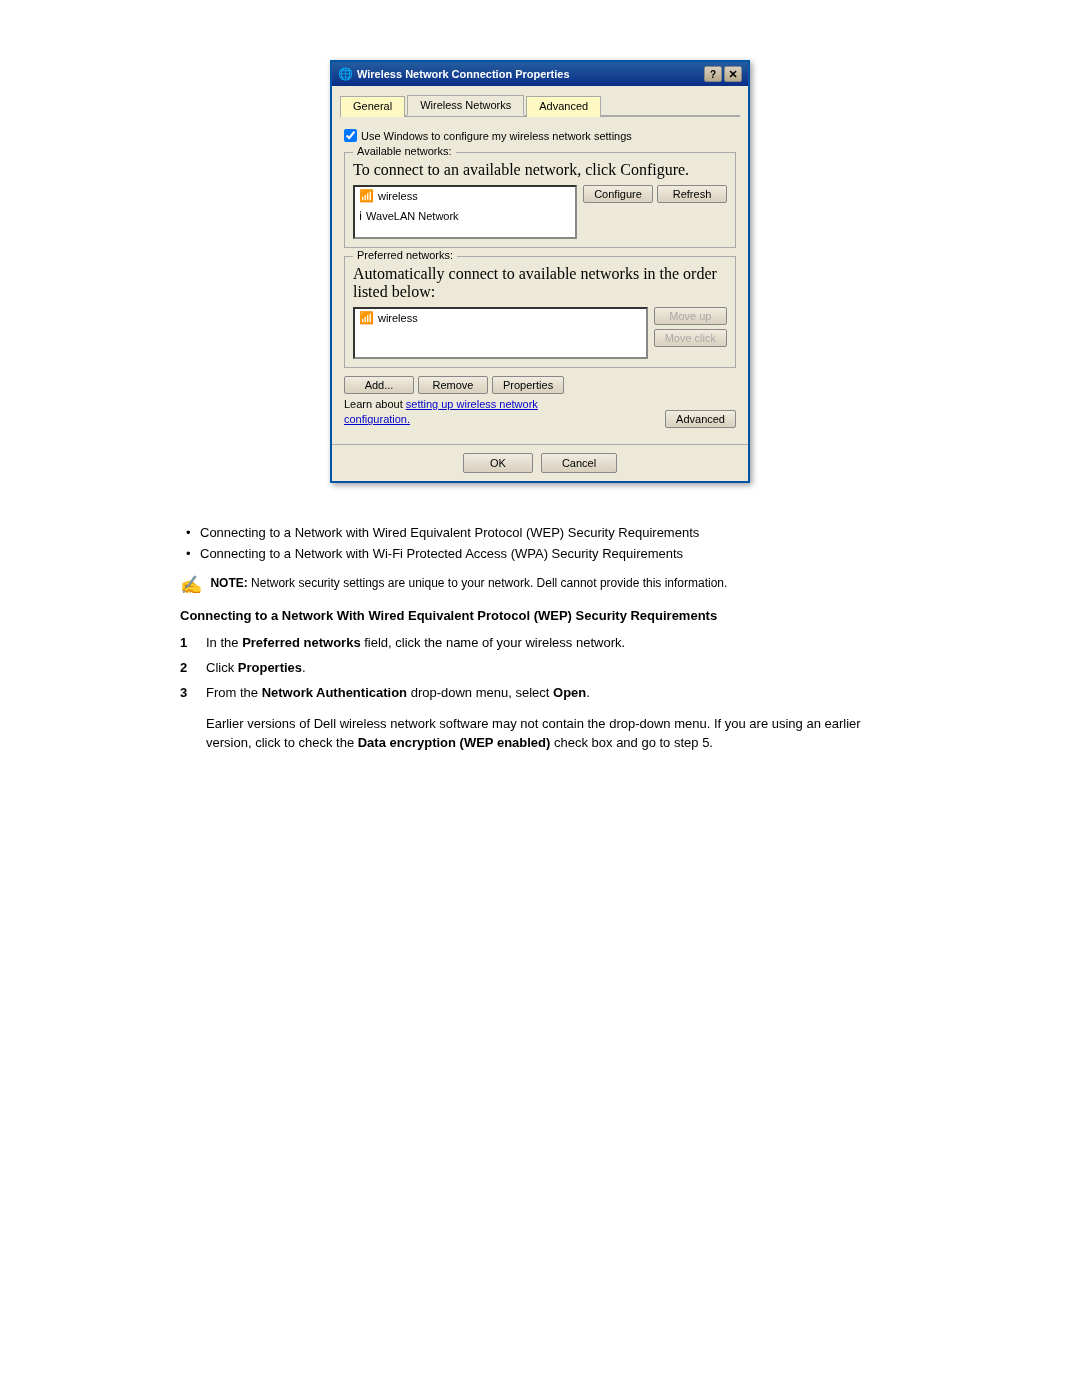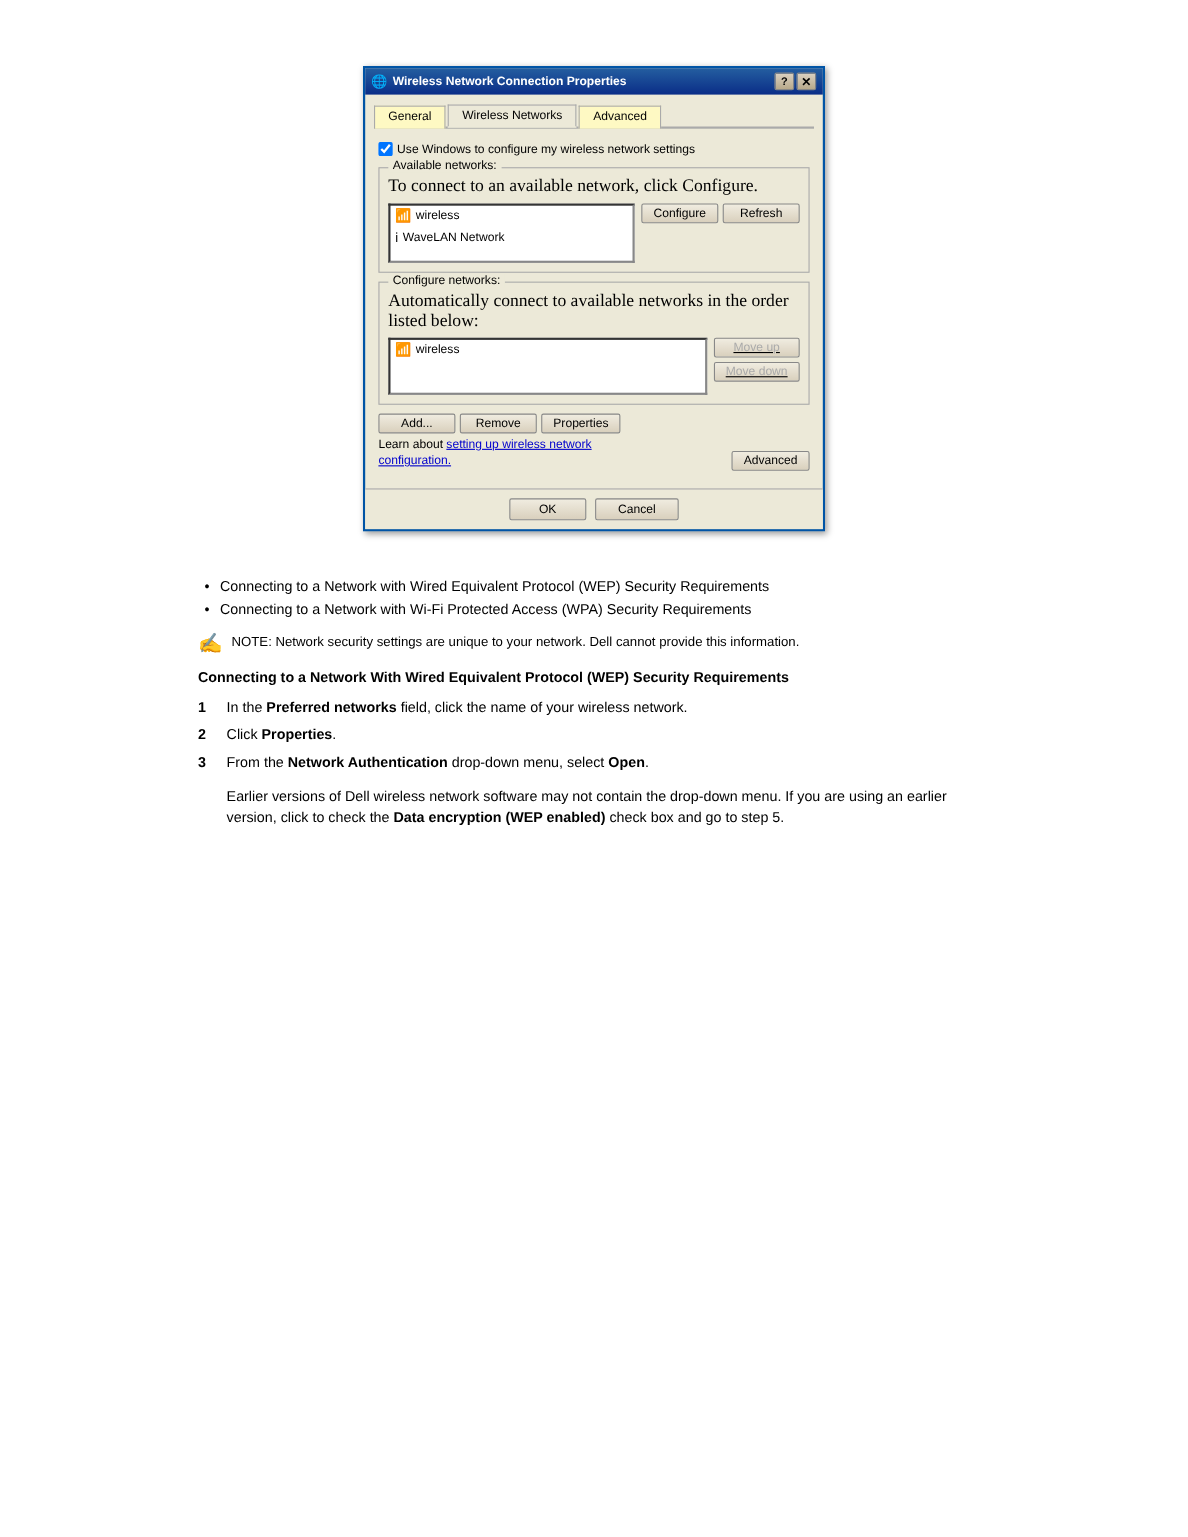--- a/index.html
+++ b/index.html
@@ -220,21 +220,20 @@
       height: 52px;
       overflow-y: auto;
       font-family: 'Tahoma', Arial, sans-serif;
       font-size: 11px;
     }
 
     .preferred-buttons {
       display: flex;
       flex-direction: column;
       gap: 4px;
-      text-decoration: underline;
     }
 
     .preferred-buttons .xp-button:disabled {
       color: #aaa;
     }
 
     .bottom-buttons-row {
       display: flex;
       gap: 4px;
       margin-top: 8px;
@@ -328,21 +327,21 @@
       font-family: Arial, sans-serif;
     }
 
     .note-icon {
       font-size: 18px;
       line-height: 1;
       flex-shrink: 0;
     }
 
     .note-text strong {
-      font-weight: normal;
+      font-weight: bold;
     }
 
     .sub-heading {
       font-size: 13px;
       font-weight: bold;
       margin-bottom: 10px;
       font-family: Arial, sans-serif;
     }
 
     .numbered-list {
@@ -447,32 +446,32 @@
                 </div>
               </div>
               <div class="network-list-buttons">
                 <button class="xp-button">Configure</button>
                 <button class="xp-button">Refresh</button>
               </div>
             </div>
           </div>
 
           <div class="group-box">
-            <span class="group-box-title">Configure networks:</span>
+            <span class="group-box-title">Preferred networks:</span>
             <div class="group-desc">Automatically connect to available networks in the order listed below:</div>
             <div class="preferred-list-row">
               <div class="preferred-list">
                 <div class="network-list-item">
                   <span class="wifi-icon">📶</span>
                   <span>wireless</span>
                 </div>
               </div>
               <div class="preferred-buttons">
                 <button class="xp-button" disabled="">Move up</button>
-                <button class="xp-button" disabled="">Move down</button>
+                <button class="xp-button" disabled="">Move click</button>
               </div>
             </div>
           </div>
 
           <div class="bottom-buttons-row">
             <button class="xp-button">Add...</button>
             <button class="xp-button">Remove</button>
             <button class="xp-button">Properties</button>
           </div>
 

